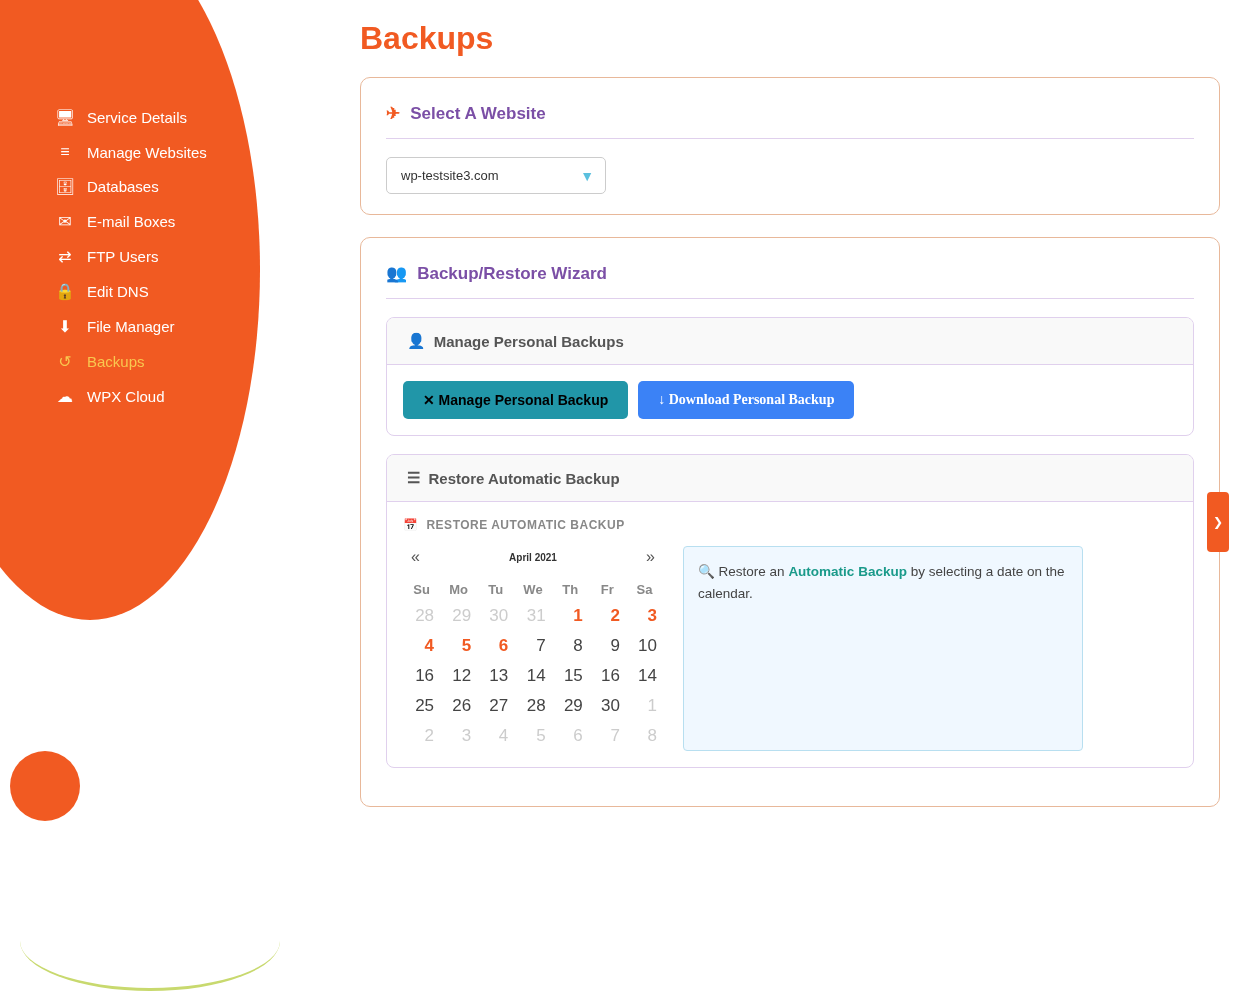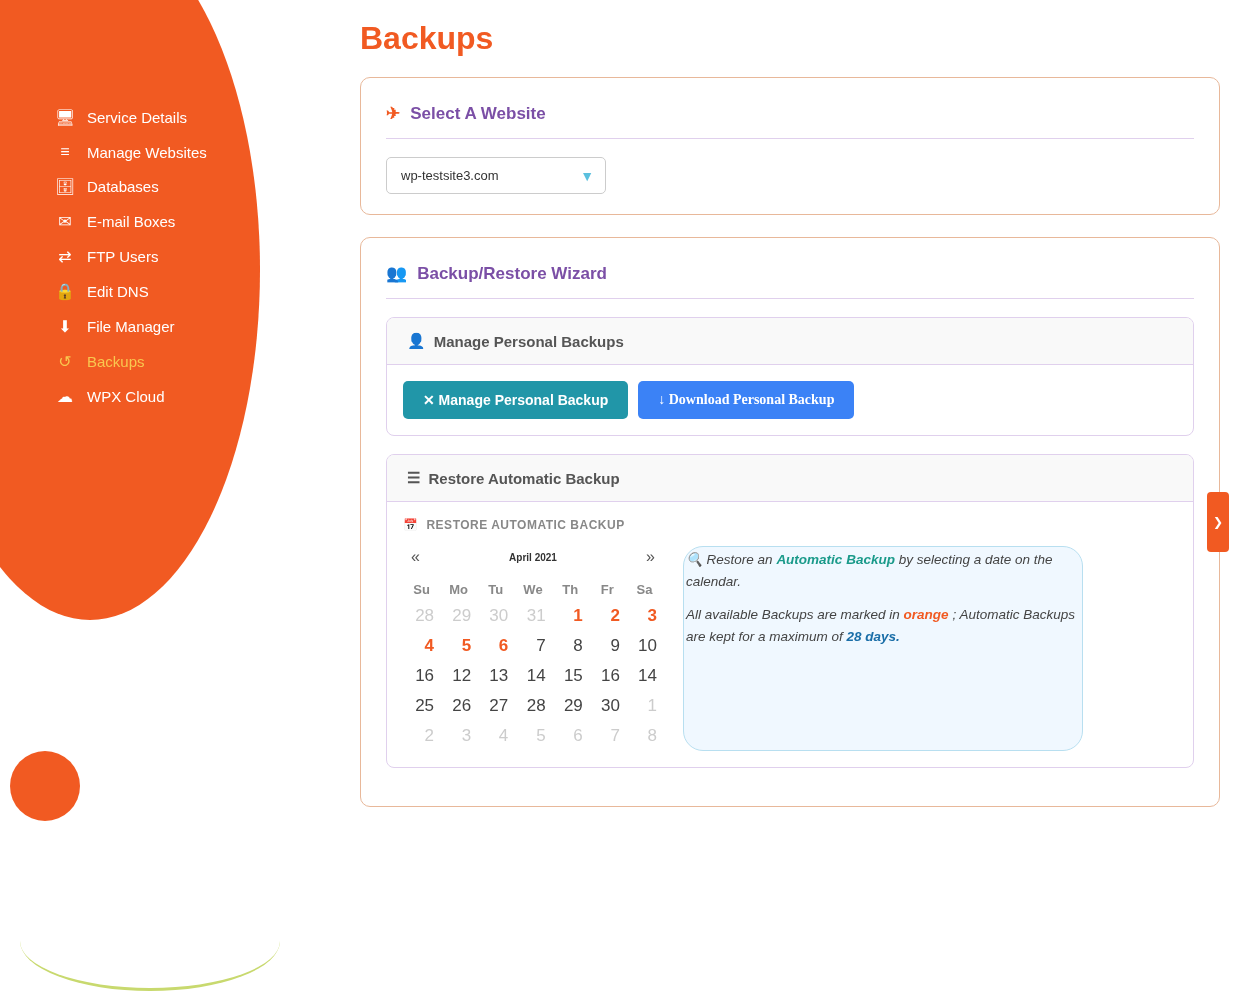--- a/index.html
+++ b/index.html
@@ -180,21 +180,21 @@
       display: flex;
       align-items: center;
       gap: 7px;
     }
     .btn-green {
       background: #5cb85c;
       color: #fff;
     }
     .btn-blue {
       background: #2196a8;
-      color: #ffffff;
+      color: #000000;
     }
     .btn-orange {
       background: #3b82f6;
       color: #fff;
       font-family: Liberation Serif, serif;
     }
 
     
     .calendar-section-content {
       padding: 16px 16px;
@@ -266,27 +266,26 @@
     .calendar-table td.highlighted {
       color: #f15a22;
       font-weight: 700;
       cursor: pointer;
     }
 
     
     .info-box {
       background: #f0f8ff;
       border: 1.5px solid #b8dff0;
-      border-radius: 20px;
-      padding: 2px;
+      border-radius: 4px;
+      padding: 14px;
       max-width: 400px;
       font-size: 13.5px;
       color: #444;
       line-height: 1.6;
-      font-style: italic;
     }
     .info-box p {
       margin-bottom: 12px;
     }
     .info-box p:last-child {
       margin-bottom: 0;
     }
     .info-box .highlight-orange {
       color: #f15a22;
       font-weight: 700;
@@ -475,26 +474,20 @@
                 </tbody>
             </table>
           </div>
           <div class="info-box">
             <p>
               <span style="color:#1a9a8a;">🔍</span>
               <span> Restore an </span>
               <strong class="highlight-teal">Automatic Backup</strong>
               <span> by selecting a date on the calendar.</span>
             </p>
-            <p>
-              <span>All available Backups are marked in </span>
-              <strong class="highlight-orange">orange</strong>
-              <span>; Automatic Backups are kept for a maximum of </span>
-              <strong class="highlight-blue">28 days.</strong>
-            </p>
           </div>
         </div>
       </div>
     </div>
 
     <div class="side-scroll-indicator">❯</div>
   </div>
 </div>
 
 </body></html>

